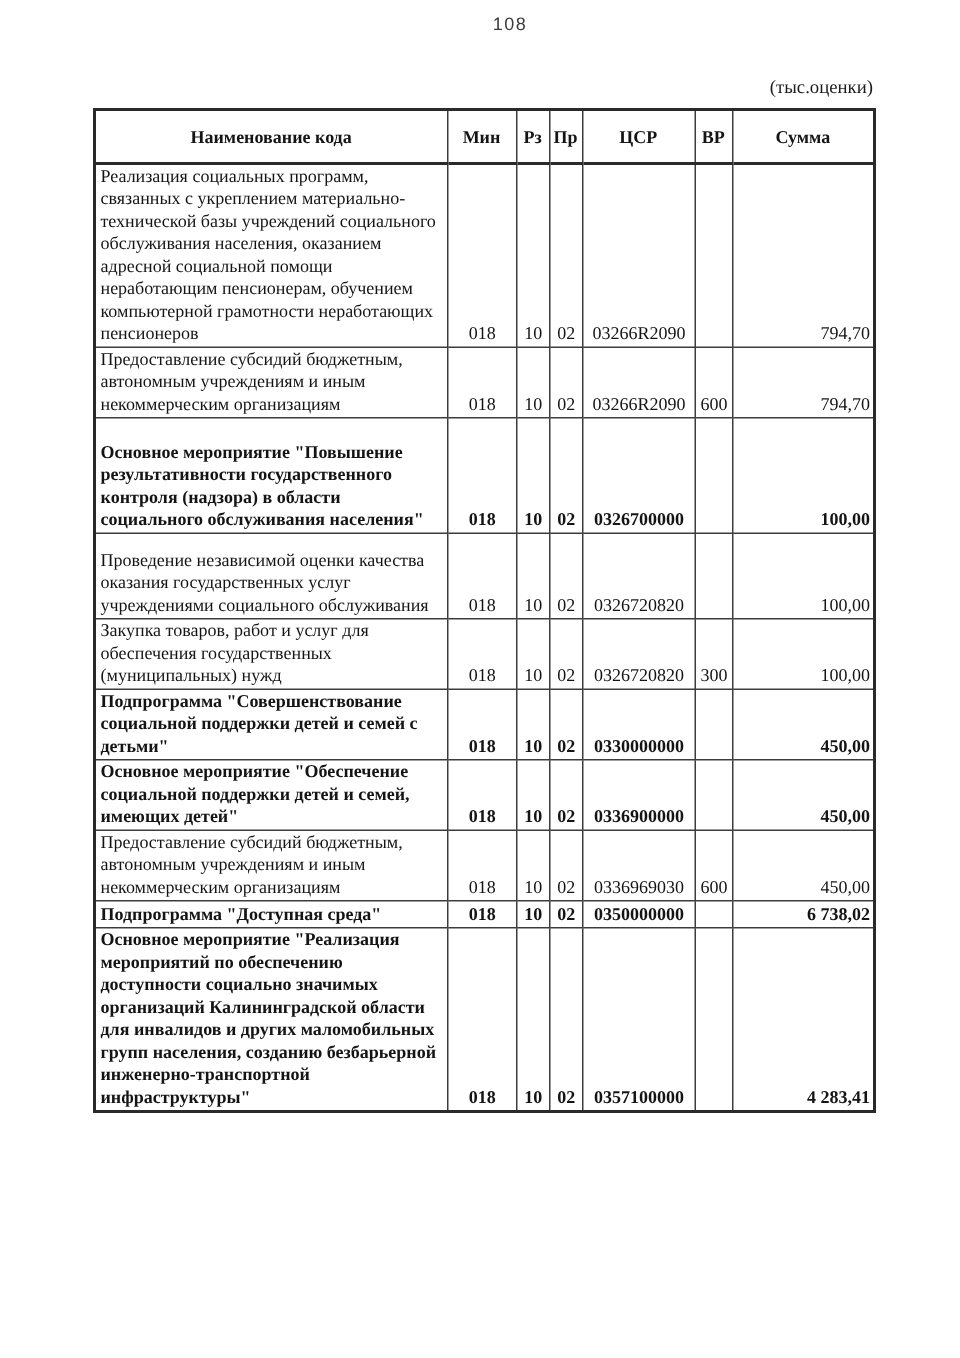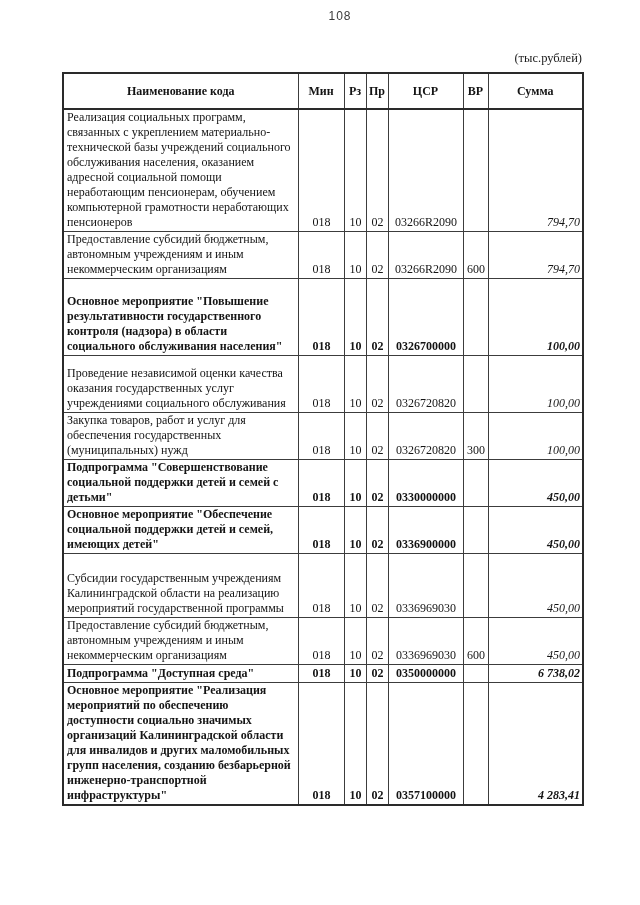--- a/index.html
+++ b/index.html
@@ -60,36 +60,36 @@
     border-bottom: 2px solid #2a2a2a;
     font-weight: bold;
     text-align: center;
     vertical-align: middle;
     height: 34px;
     padding: 0;
   }
   td.c-name { text-align: left; }
   td.c-min, td.c-rz, td.c-pr, td.c-vr { text-align: center; padding-left: 1px; padding-right: 1px; }
   td.c-csr { text-align: center; }
-  td.c-sum { text-align: right; padding-right: 3px; font-style: italic; }
+  td.c-sum { text-align: right; padding-right: 3px; }
   tr.bold td { font-weight: bold; }
   tr.gap-lg td { padding-top: 15px; }
   tr.gap-md { }
   tr.gap-md td { padding-top: 17px; }
   tr.gap-sm td { padding-top: 10px; }
   tr.single td { height: 16px; }
 </style>
 </head>
 <body>
 
 <div class="page">
 
   <div class="page-number">108</div>
 
-  <div class="units-note">(тыс.рублей)</div>
+  <div class="units-note">(тыс.оценки)</div>
 
   <table class="budget-table">
     <colgroup>
       <col style="width:235px">
         <col style="width:46px">
         <col style="width:22px">
         <col style="width:22px">
         <col style="width:75px">
         <col style="width:25px">
         <col style="width:95px">
@@ -162,29 +162,20 @@
       </tr>
       <tr class="bold">
         <td class="c-name">Основное мероприятие "Обеспечение социальной поддержки детей и семей, имеющих детей"</td>
         <td class="c-min">018</td>
         <td class="c-rz">10</td>
         <td class="c-pr">02</td>
         <td class="c-csr">0336900000</td>
         <td class="c-vr"></td>
         <td class="c-sum">450,00</td>
       </tr>
-      <tr class="gap-md">
-        <td class="c-name">Субсидии государственным учреждениям Калининградской области на реализацию мероприятий государственной программы</td>
-        <td class="c-min">018</td>
-        <td class="c-rz">10</td>
-        <td class="c-pr">02</td>
-        <td class="c-csr">0336969030</td>
-        <td class="c-vr"></td>
-        <td class="c-sum">450,00</td>
-      </tr>
       <tr>
         <td class="c-name">Предоставление субсидий бюджетным, автономным учреждениям и иным некоммерческим организациям</td>
         <td class="c-min">018</td>
         <td class="c-rz">10</td>
         <td class="c-pr">02</td>
         <td class="c-csr">0336969030</td>
         <td class="c-vr">600</td>
         <td class="c-sum">450,00</td>
       </tr>
       <tr class="bold single">

